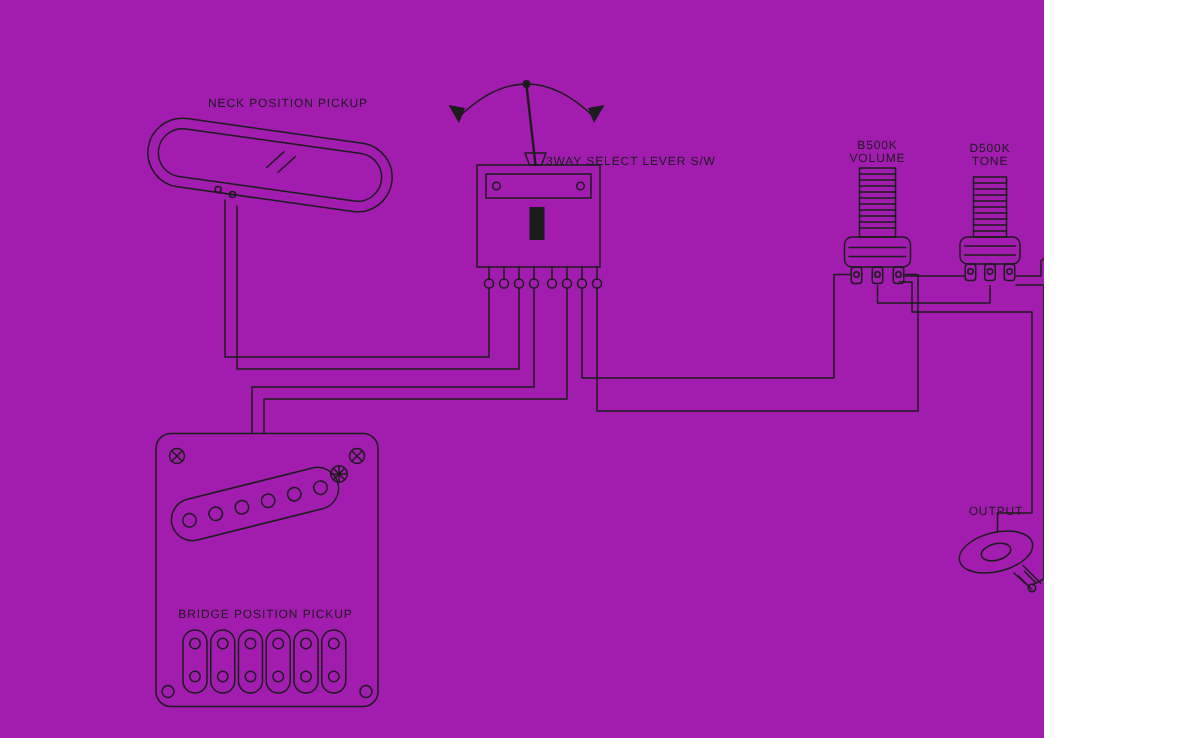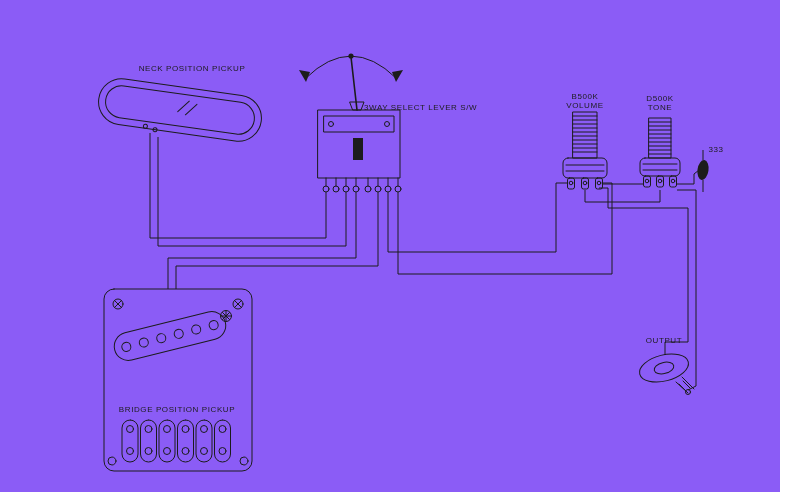--- a/index.html
+++ b/index.html
@@ -1,16 +1,16 @@
 <!DOCTYPE html>
 <html><head>
 <meta charset="utf-8">
 <style>
   html,body{margin:0;padding:0;background:#ffffff;}
-  .canvas{position:relative;width:780px;height:492px;background:#8b5cf6;overflow:hidden;}
+  .canvas{position:relative;width:696px;height:492px;background:#a21caf;overflow:hidden;}
   svg{display:block;}
   .s{stroke:#1c1c1c;stroke-width:1;fill:none;stroke-linecap:round;stroke-linejoin:round;}
   .s2{stroke:#1c1c1c;stroke-width:1.6;fill:none;stroke-linecap:round;}
   .f{fill:#1c1c1c;stroke:none;}
   .w{stroke:#1c1c1c;stroke-width:1;fill:none;stroke-linejoin:round;}
   text{font:8px "Liberation Sans", sans-serif;fill:#1c1c1c;letter-spacing:.6px;}
   .mid{text-anchor:middle;}
 </style>
 </head>
 <body>

